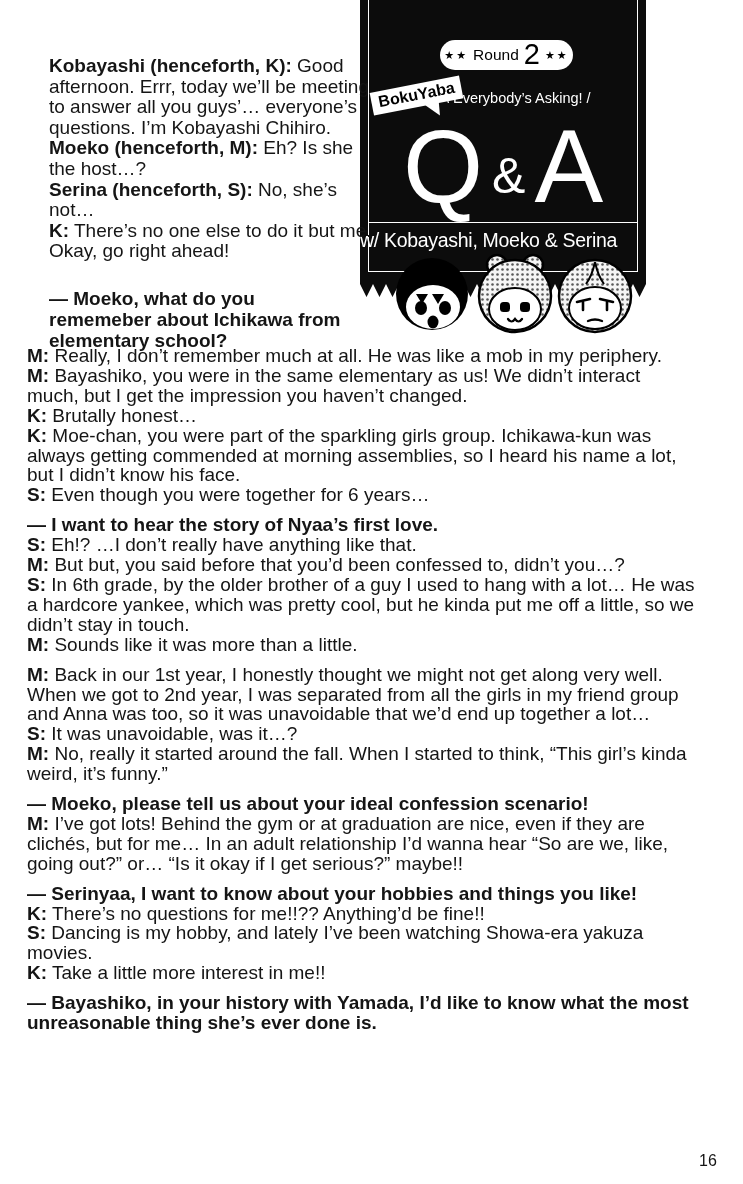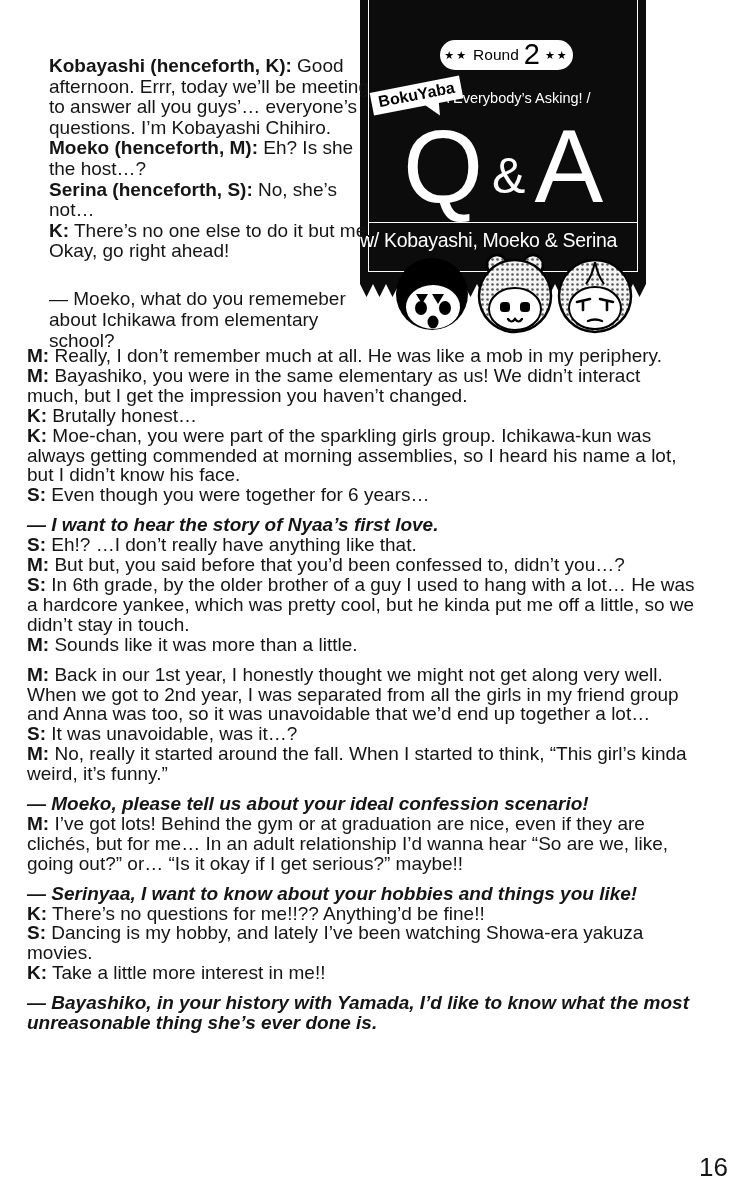--- a/index.html
+++ b/index.html
@@ -7,26 +7,26 @@
     position:relative;width:743px;height:1184px;margin:0 auto;
     background:var(--page-bg,#ffffff);
     font-family:"Liberation Sans","DejaVu Sans",sans-serif;
     color:var(--text,#151515);overflow:hidden;
   }
   p{margin:0;}
   strong{font-weight:bold;}
 
   
   .intro{position:absolute;left:49px;top:56px;width:332px;font-size:19px;line-height:20.6px;}
-  .q1-header{position:absolute;left:49px;top:289px;width:312px;font-size:19px;line-height:20.9px;font-weight:normal;}
+  .q1-header{position:absolute;left:49px;top:289px;width:312px;font-size:19px;line-height:20.9px;font-weight:bold;}
 
   
   .flow{position:absolute;left:27px;top:346px;width:670px;font-size:19px;line-height:19.9px;}
   .qa-section + .qa-section{margin-top:10px;}
-  .question{font-weight:bold;font-style:italic;}
+  .question{font-weight:bold;}
 
   
   .qa-box{position:absolute;left:360px;top:0;width:286px;height:282px;background:var(--box-bg,#0c0c0c);}
   .qa-inner-border{position:absolute;left:8px;right:8px;top:-4px;height:274px;border:1px solid #fff;}
   .round-pill{
     position:absolute;left:80px;top:40px;width:133px;height:30px;border-radius:16px;
     background:#fff;color:#000;display:flex;align-items:center;justify-content:center;
     gap:5px;white-space:nowrap;
   }
   .round-pill .stars{font-size:11px;letter-spacing:2px;line-height:1;}
@@ -53,21 +53,21 @@
   .qa-title .big{font-size:103px;line-height:1;}
   .qa-title .amp{font-size:50px;line-height:1;margin-top:20px;}
   .qa-divider{position:absolute;left:8px;right:8px;top:222px;height:1px;background:#fff;}
   .credits{
     position:absolute;left:0;right:0;top:229px;text-align:left;
     color:var(--box-text,#fff);font-size:19.5px;letter-spacing:-0.3px;white-space:nowrap;
   }
   .zigzag{position:absolute;left:0;top:281px;width:286px;height:17px;display:block;}
   .faces{position:absolute;left:30px;top:252px;width:256px;height:84px;display:block;}
 
-  .page-number{position:absolute;left:699px;top:1152px;font-size:26px;}
+  .page-number{position:absolute;left:699px;top:1152px;font-size:16px;}
 </style>
 </head>
 <body>
 
 <div class="page">
 
   <div class="qa-box">
     <div class="qa-inner-border"></div>
 
     <div class="round-pill">

